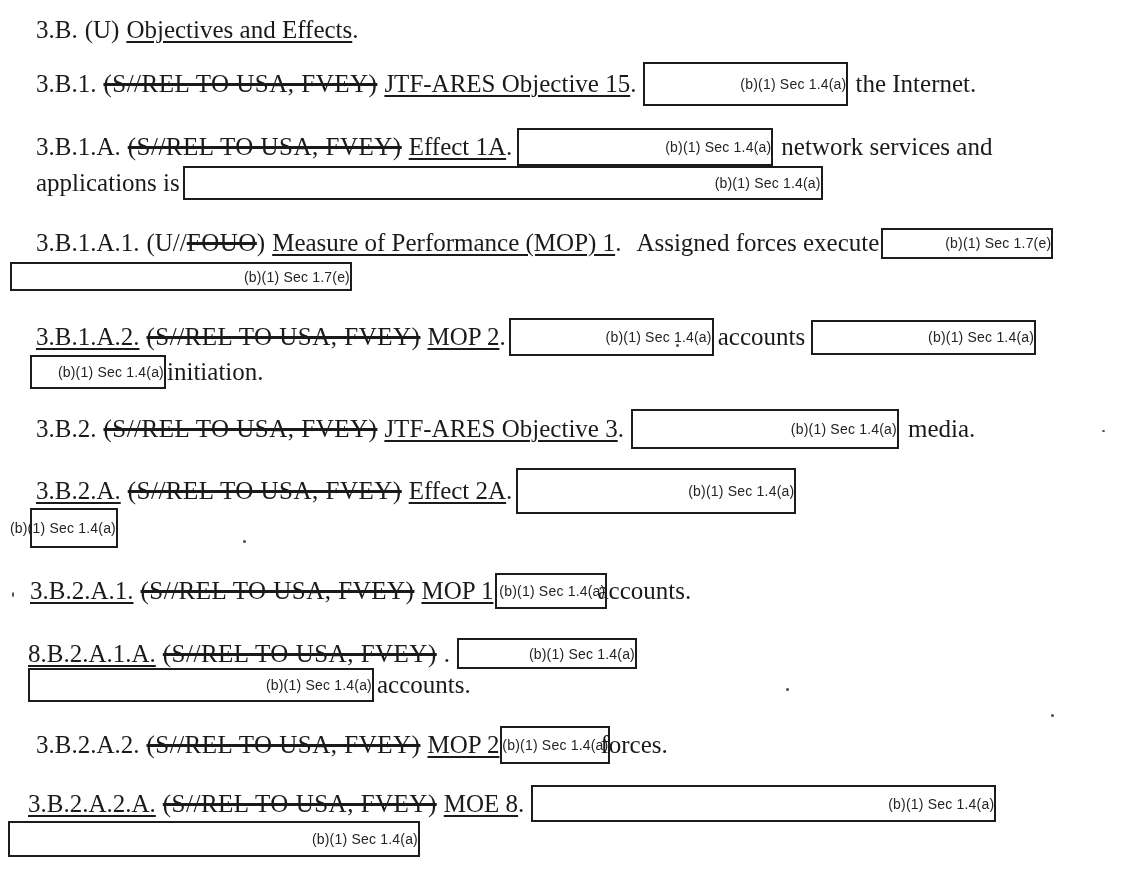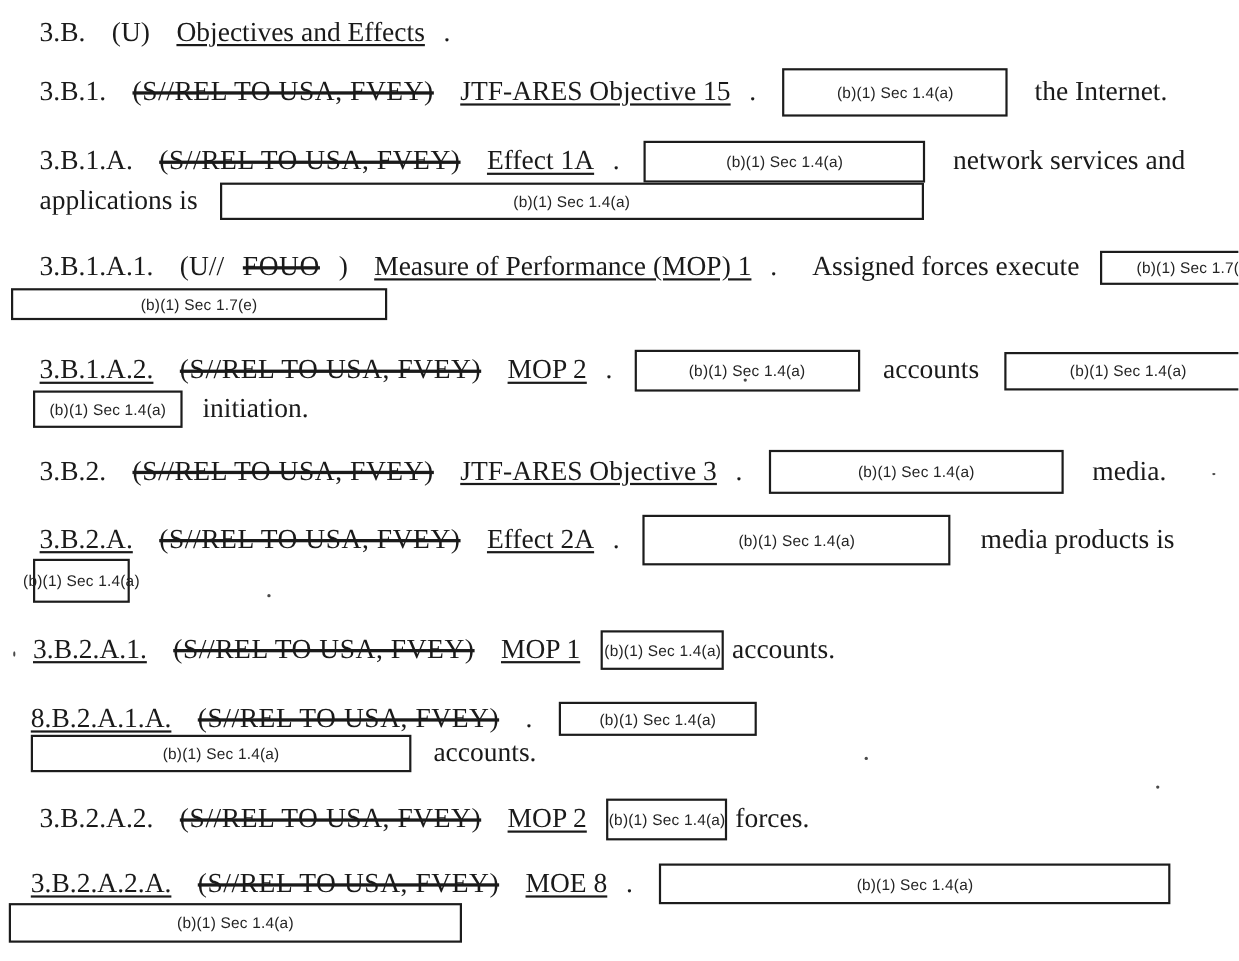--- a/index.html
+++ b/index.html
@@ -2,28 +2,28 @@
 <html><head>
 <meta charset="utf-8">
 <style>
   html,body { margin:0; padding:0; background:#ffffff; }
   .page {
     position:relative; width:1126px; height:874px;
     background:#ffffff; overflow:hidden;
     font-family:"Liberation Serif", serif;
     font-size:25px; color:#1a1a1a;
   }
-  .ln { position:absolute; display:flex; align-items:center; white-space:nowrap;gap:17px; }
+  .ln { position:absolute; display:flex; align-items:center; white-space:nowrap; }
   .g  { margin-right:7px; }
   .g2 { margin-right:15px; }
   .u  { text-decoration:underline; text-decoration-thickness:2px; text-underline-offset:3px;text-align:center; }
   .s  { text-decoration:line-through; text-decoration-thickness:2.5px; letter-spacing:0.5px; }
   .rbox {
     flex:none; border:2.5px solid #1c1c1c; background:#ffffff;
-    display:flex; align-items:center; justify-content:center;
+    display:flex; align-items:center; justify-content:flex-end;
     box-sizing:border-box;
   }
   .rlbl {
     font-family:"Liberation Sans", sans-serif; font-size:14px;
     color:#242424; white-space:nowrap; letter-spacing:0.2px;
   }
   .speck { position:absolute; background:#4a4a4a; border-radius:50%; }
 </style>
 </head>
 <body>
@@ -118,21 +118,20 @@
   </div>
 
   <div class="ln" style="left:36px;top:467px;height:48px">
     <span class="u g">3.B.2.A.</span>
     <span class="s g">(S//REL TO USA, FVEY)</span>
     <span class="u">Effect 2A</span>
     <span>.</span>
     <div class="rbox" style="width:280px;height:46px;margin-left:4px">
       <span class="rlbl">(b)(1) Sec 1.4(a)</span>
     </div>
-    <span style="margin-left:10px">media products is</span>
   </div>
 
   <div class="ln" style="left:30px;top:507px;height:41px">
     <div class="rbox" style="width:88px;height:40px">
       <span class="rlbl">(b)(1) Sec 1.4(a)</span>
     </div>
   </div>
 
   <div class="ln" style="left:30px;top:572px;height:38px">
     <span class="u g">3.B.2.A.1.</span>

